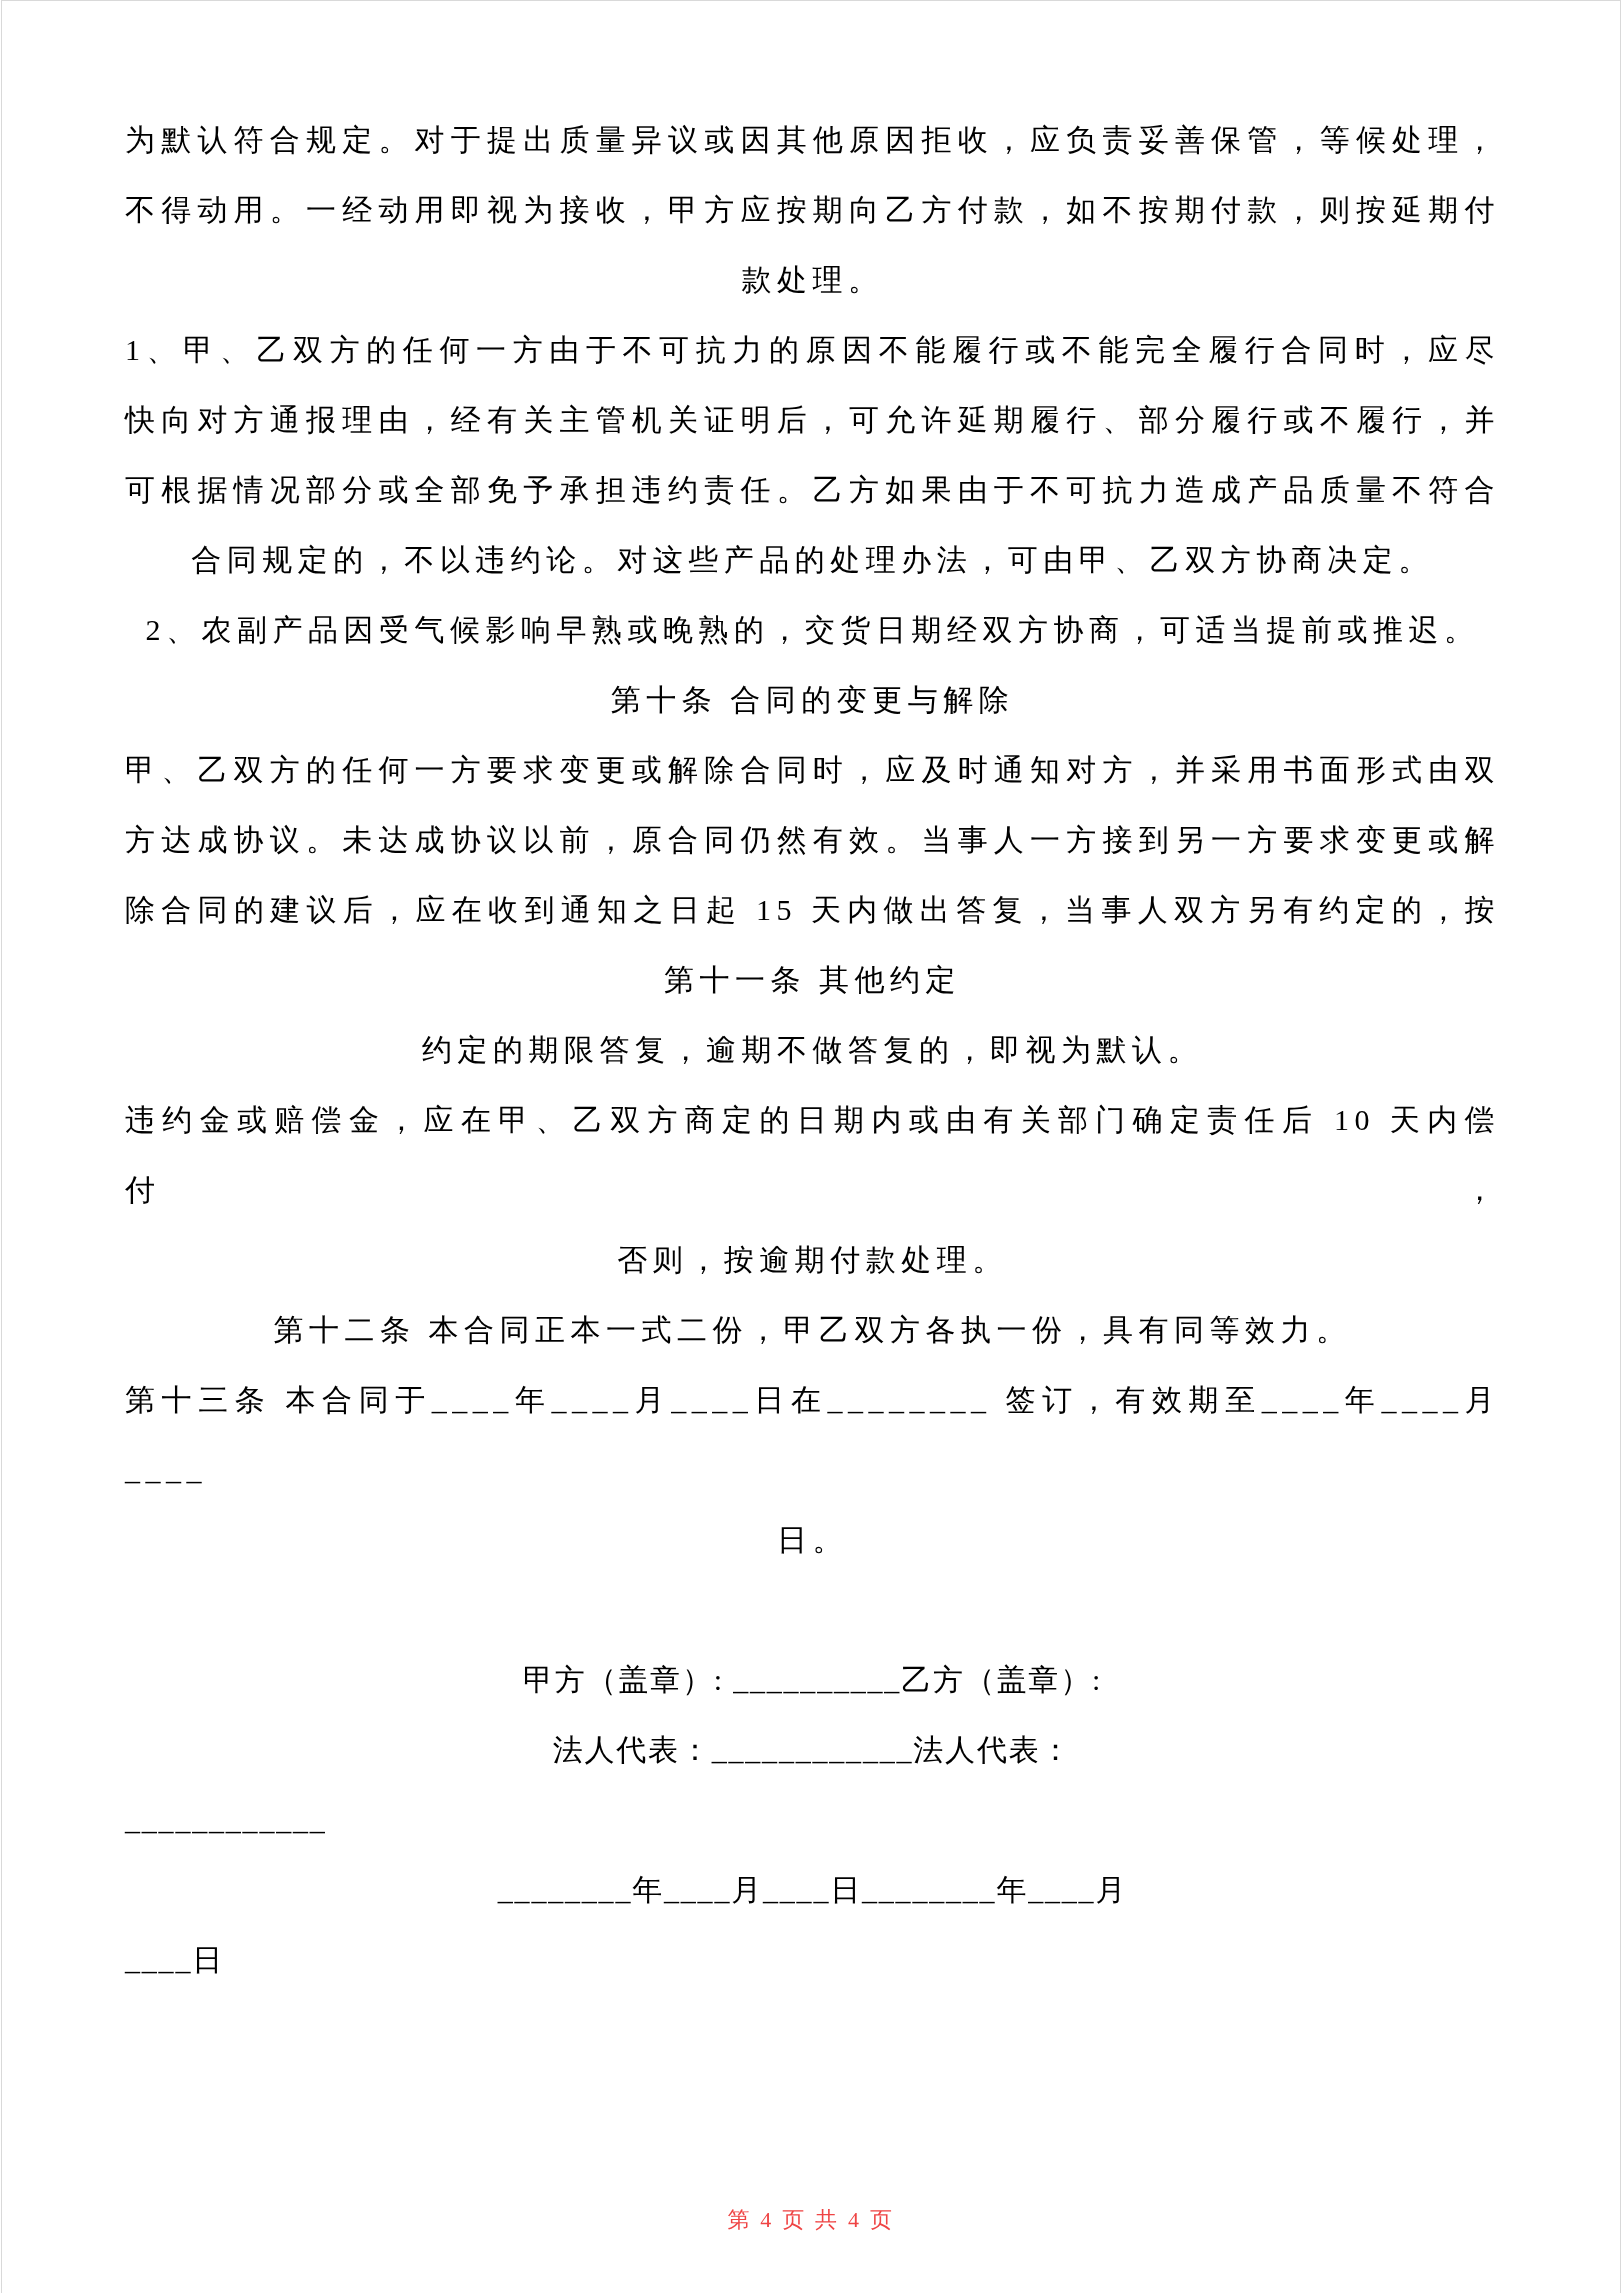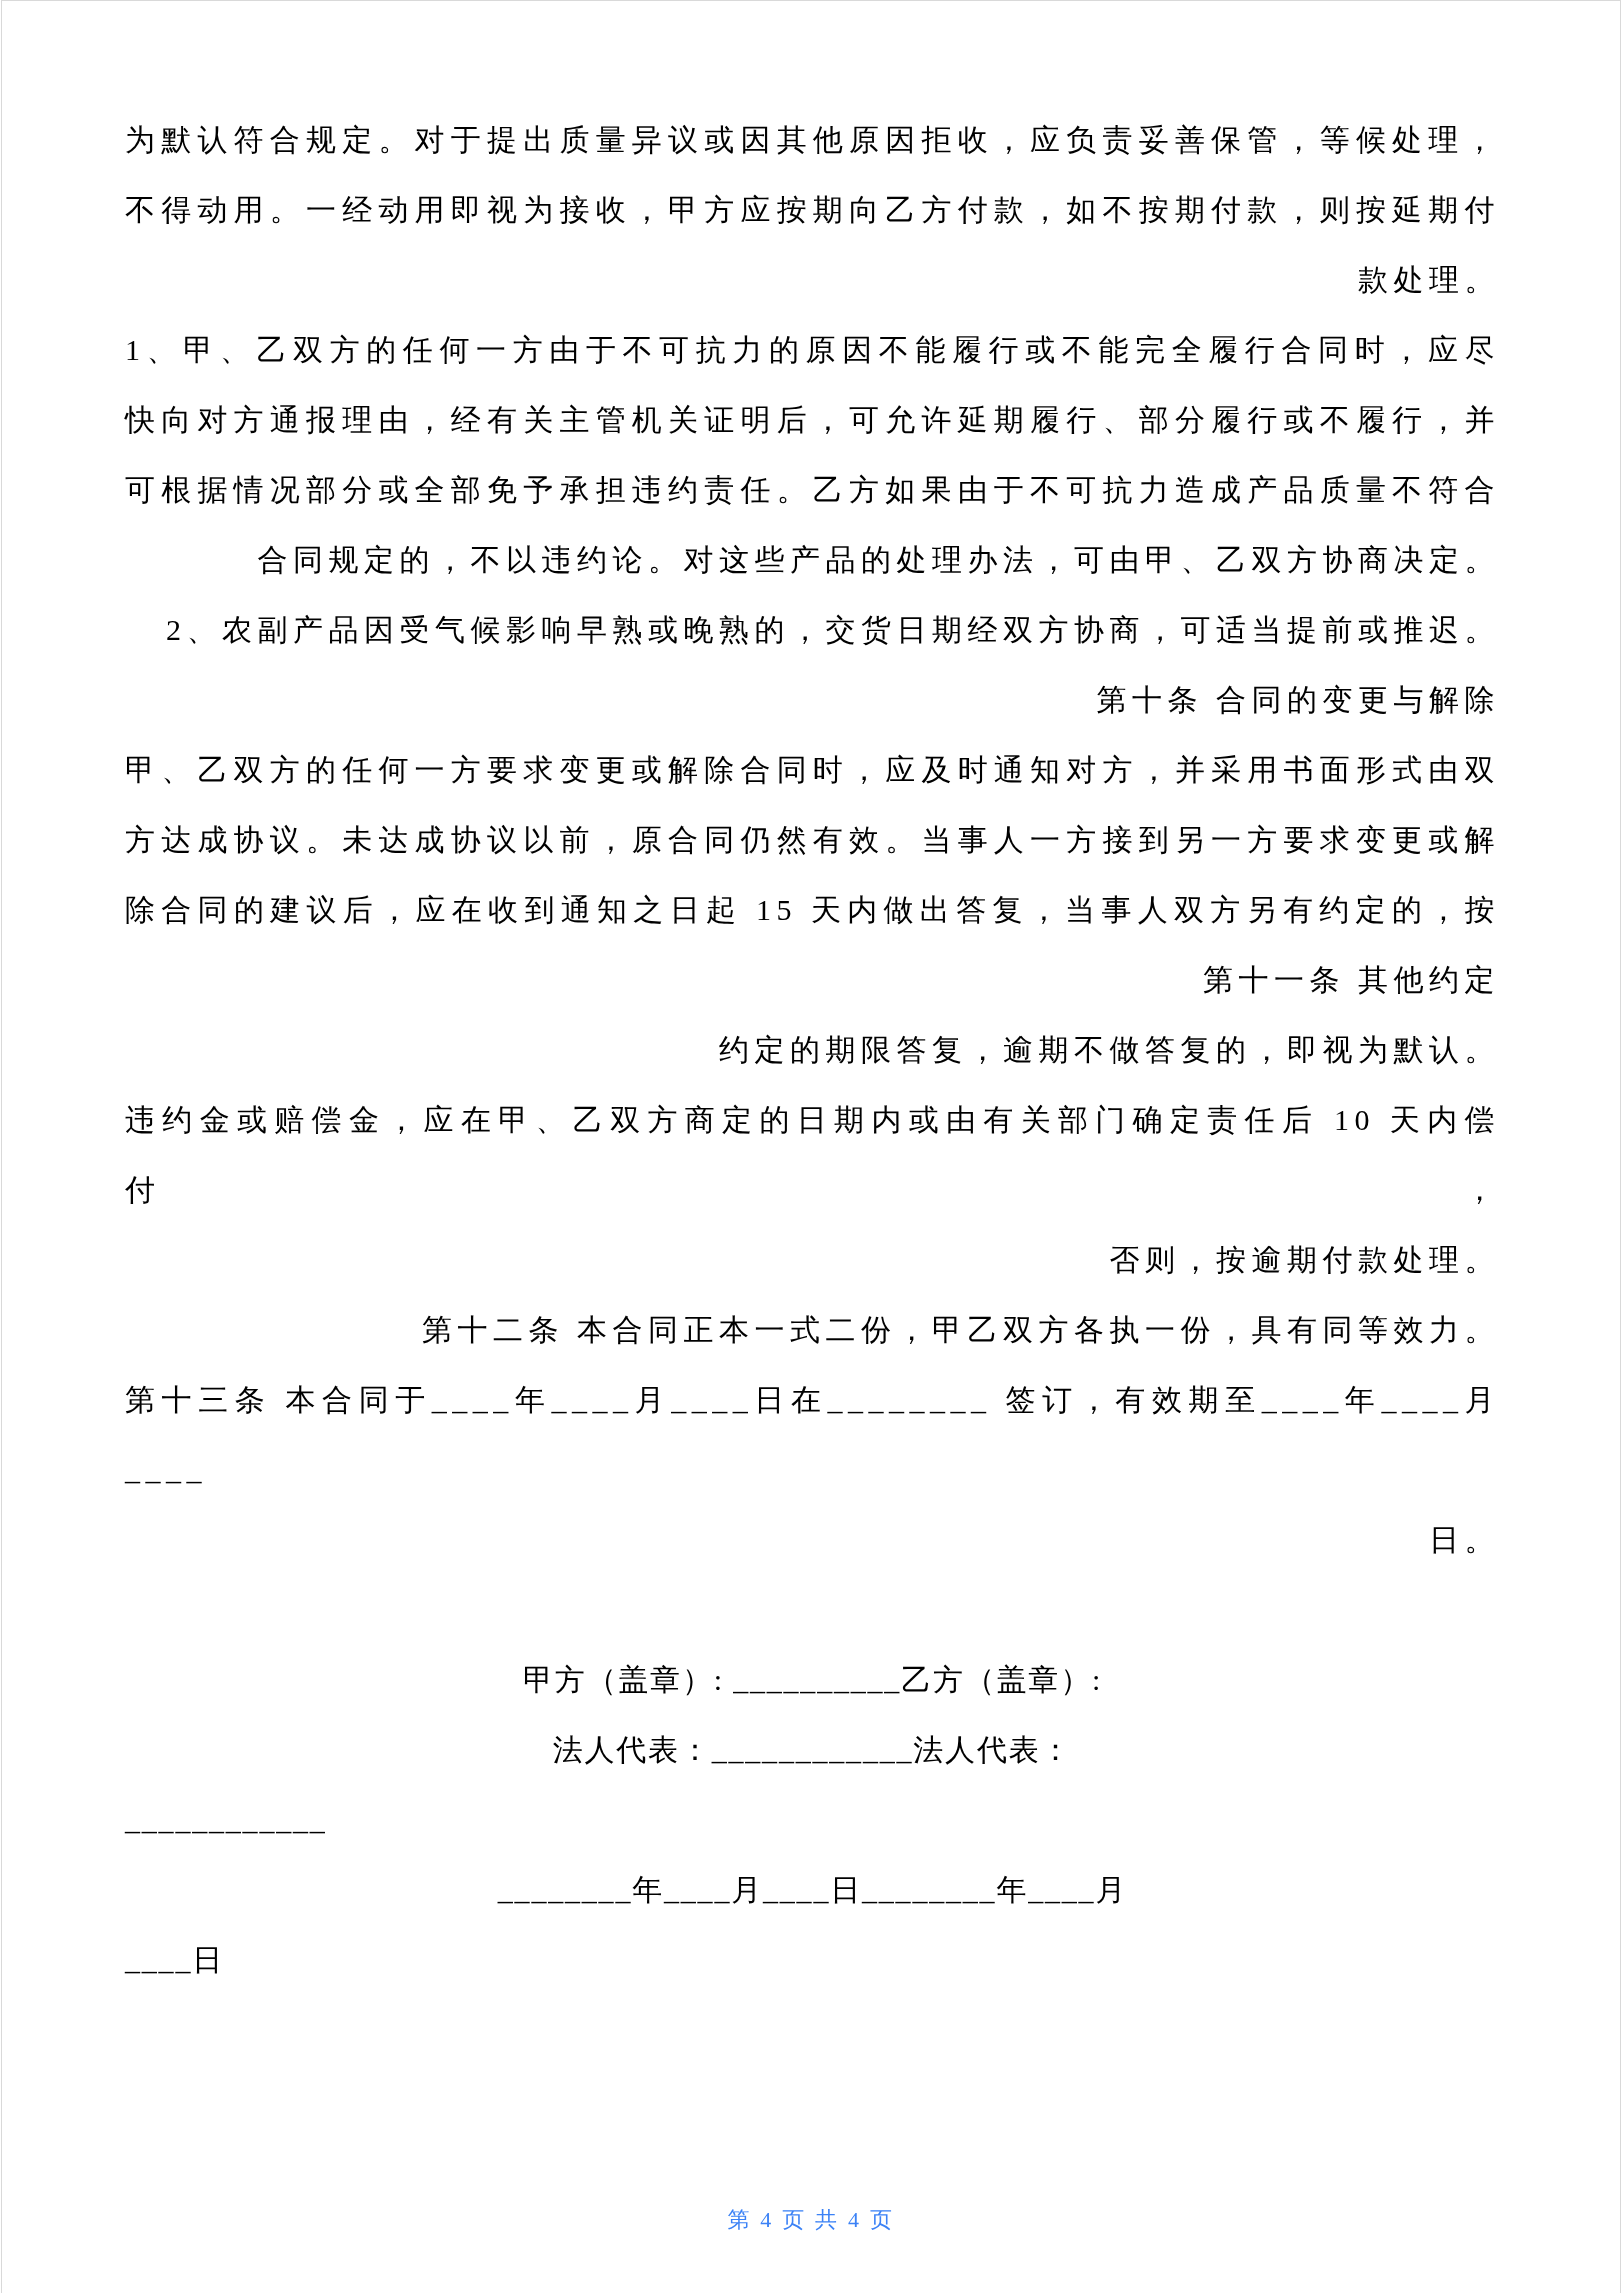--- a/index.html
+++ b/index.html
@@ -23,21 +23,21 @@
     position: absolute;
     left: 123px;
     right: 120px;
     top: 104px;
   }
   .line {
     font-size: 30px;
     line-height: 70px;
     letter-spacing: 5.5px;
     white-space: pre-wrap;
-    text-align: right;
+    text-align: center;
   }
   .line.full {
     text-align: justify;
     text-align-last: justify;
   }
   .spacer {
     height: 70px;
   }
   .sig-row {
     display: flex;
@@ -55,21 +55,21 @@
     text-align: left;
   }
   .footer {
     position: absolute;
     left: 0;
     right: 0;
     bottom: 58px;
     text-align: center;
     font-size: 22px;
     letter-spacing: 2.7px;
-    color: #3b82f6;
+    color: #ef4444;
   }
 </style>
 </head>
 <body>
 
 <div class="page">
   <div class="content">
 
     <div class="line full">为默认符合规定。对于提出质量异议或因其他原因拒收，应负责妥善保管，等候处理，</div>
     <div class="line full">不得动用。一经动用即视为接收，甲方应按期向乙方付款，如不按期付款，则按延期付</div>

